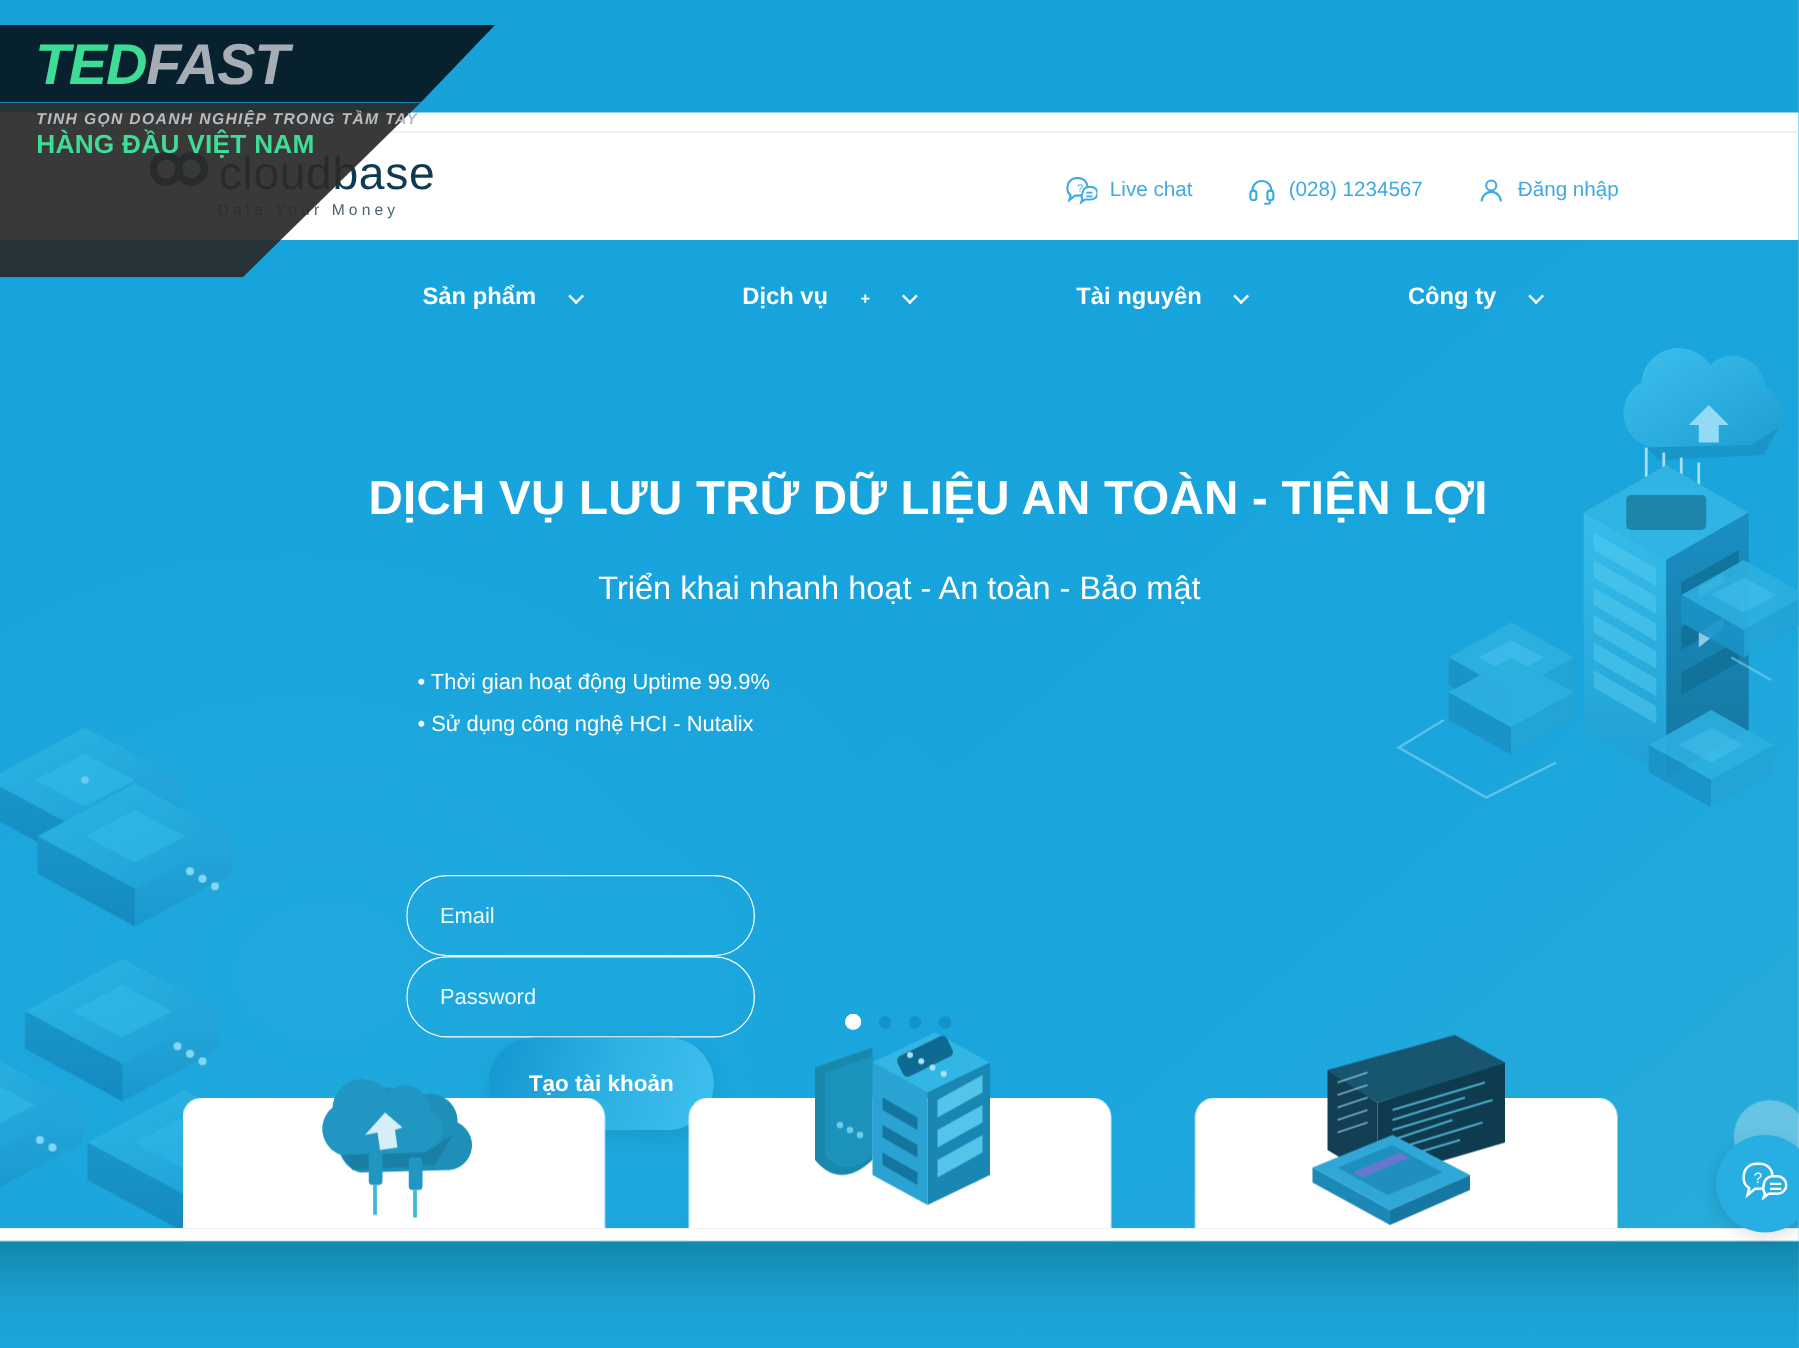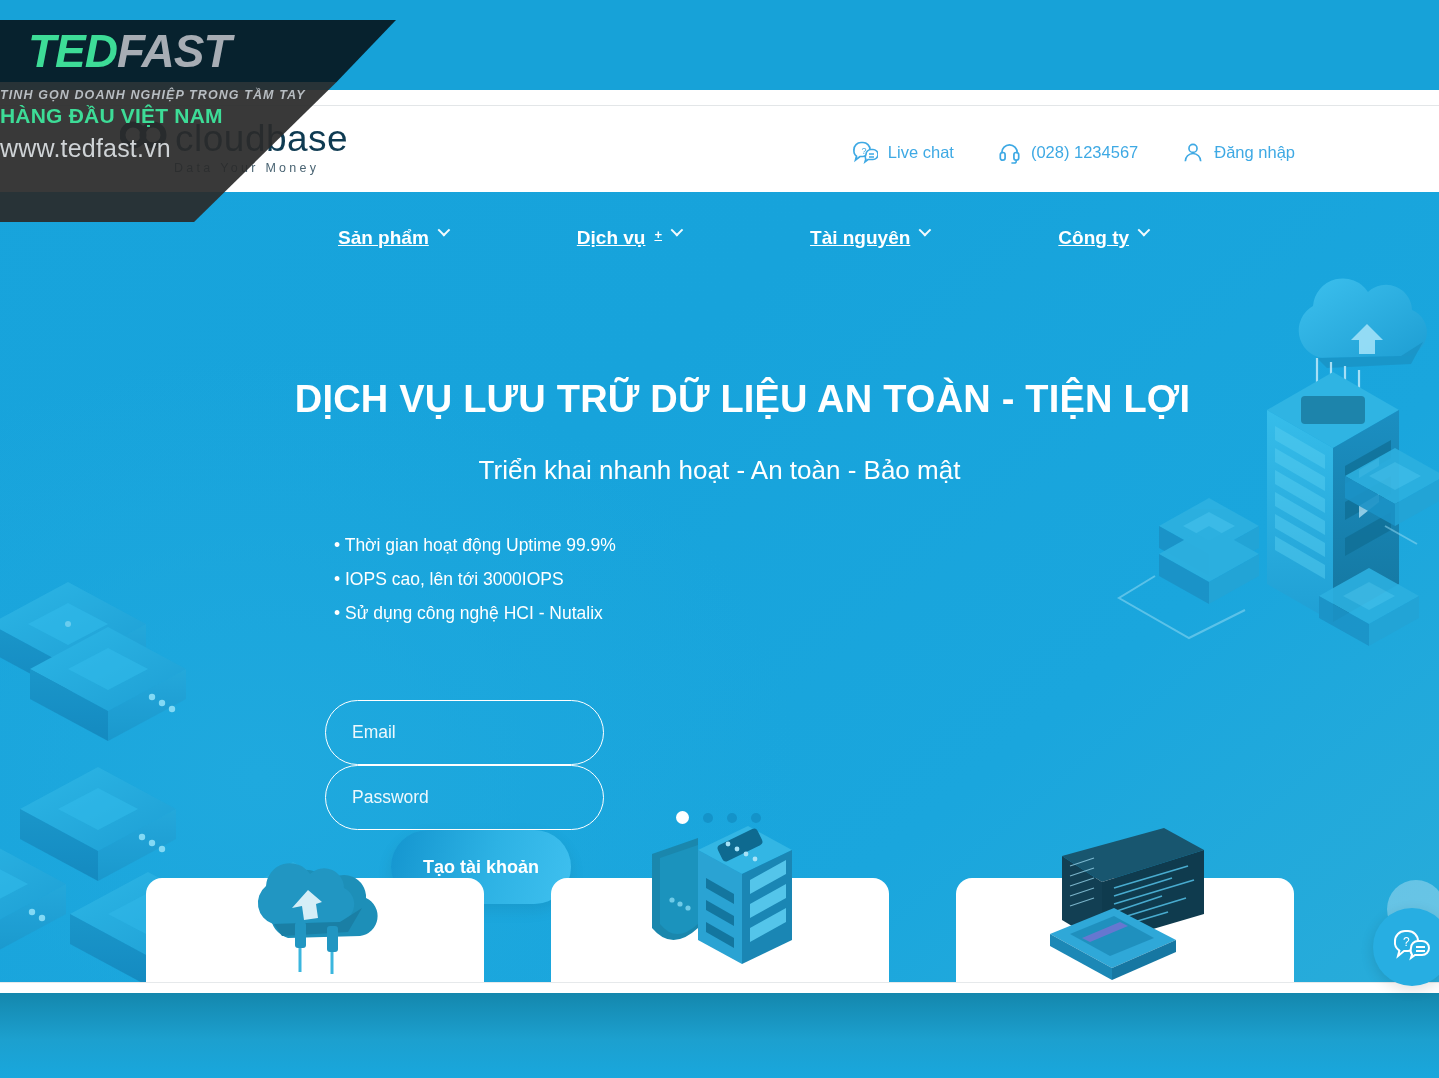--- a/index.html
+++ b/index.html
@@ -105,29 +105,28 @@
   .mainnav {
     position: absolute;
     left: 0; top: 192px;
     width: 1439px; height: 92px;
     display: flex;
     align-items: center;
     padding-left: 338px;
   }
   .nav-item {
     display: flex;
-    align-items: flex-start;
-    gap: 9px;
+    align-items: center;
+    gap: 26px;
     color: #ffffff;
     font-size: 19px;
     font-weight: bold;
     margin-right: 130px;
     cursor: pointer;
     white-space: nowrap;
-    text-decoration: underline;
   }
   .nav-item:last-child { margin-right: 0; }
   .nav-label { position: relative; }
   .nav-sup {
     font-size: 13px;
     vertical-align: super;
     font-weight: bold;
   }
   .chev {
     display: inline-block;
@@ -314,20 +313,21 @@
     position: absolute;
     left: 0; top: 82px;
     width: 396px; height: 140px;
     background: rgba(42,42,42,.93);
     clip-path: polygon(0 0, 85% 0, 49% 100%, 0 100%);
   }
   .ov-text {
     position: absolute;
     left: 0; top: 82px;
     width: 396px; height: 140px;
+    padding-left: 29px;
   }
   .ov-slogan {
     margin-top: 6px;
     font-size: 12.5px;
     font-weight: bold;
     font-style: italic;
     letter-spacing: 1.1px;
     color: #b8bdc2;
   }
   .ov-line {
@@ -586,21 +586,20 @@
       <span class="chev"></span>
     </div>
   </nav>
 
   <h1 class="hero-title">DỊCH VỤ LƯU TRỮ DỮ LIỆU AN TOÀN - TIỆN LỢI</h1>
   <div class="hero-sub">Triển khai nhanh hoạt - An toàn - Bảo mật</div>
 
   <div class="benefits">
     <div class="benefit-col">
       <div class="benefit-item">Thời gian hoạt động Uptime 99.9%</div>
-      <div class="benefit-item">IOPS cao, lên tới 3000IOPS</div>
       <div class="benefit-item">Sử dụng công nghệ HCI - Nutalix</div>
     </div>
   </div>
 
   <form class="signup">
     <input class="field" type="email" placeholder="Email" style="">
     <input class="field" type="password" placeholder="Password" style="">
     <button class="signup-btn" type="submit">Tạo tài khoản</button>
   </form>
 
@@ -716,17 +715,16 @@
   <div class="overlay">
     <div class="ov-top"></div>
     <div class="ov-logo-band">
       <span class="ted-word ted-t">TED</span>
         <span class="ted-word ted-f">FAST</span>
     </div>
     <div class="ov-mid"></div>
     <div class="ov-text">
       <div class="ov-slogan">TINH GỌN DOANH NGHIỆP TRONG TẦM TAY</div>
       <div class="ov-line">HÀNG ĐẦU VIỆT NAM</div>
-      <div class="ov-url">www.tedfast.vn</div>
     </div>
   </div>
 
 </div>
 
 </body></html>

